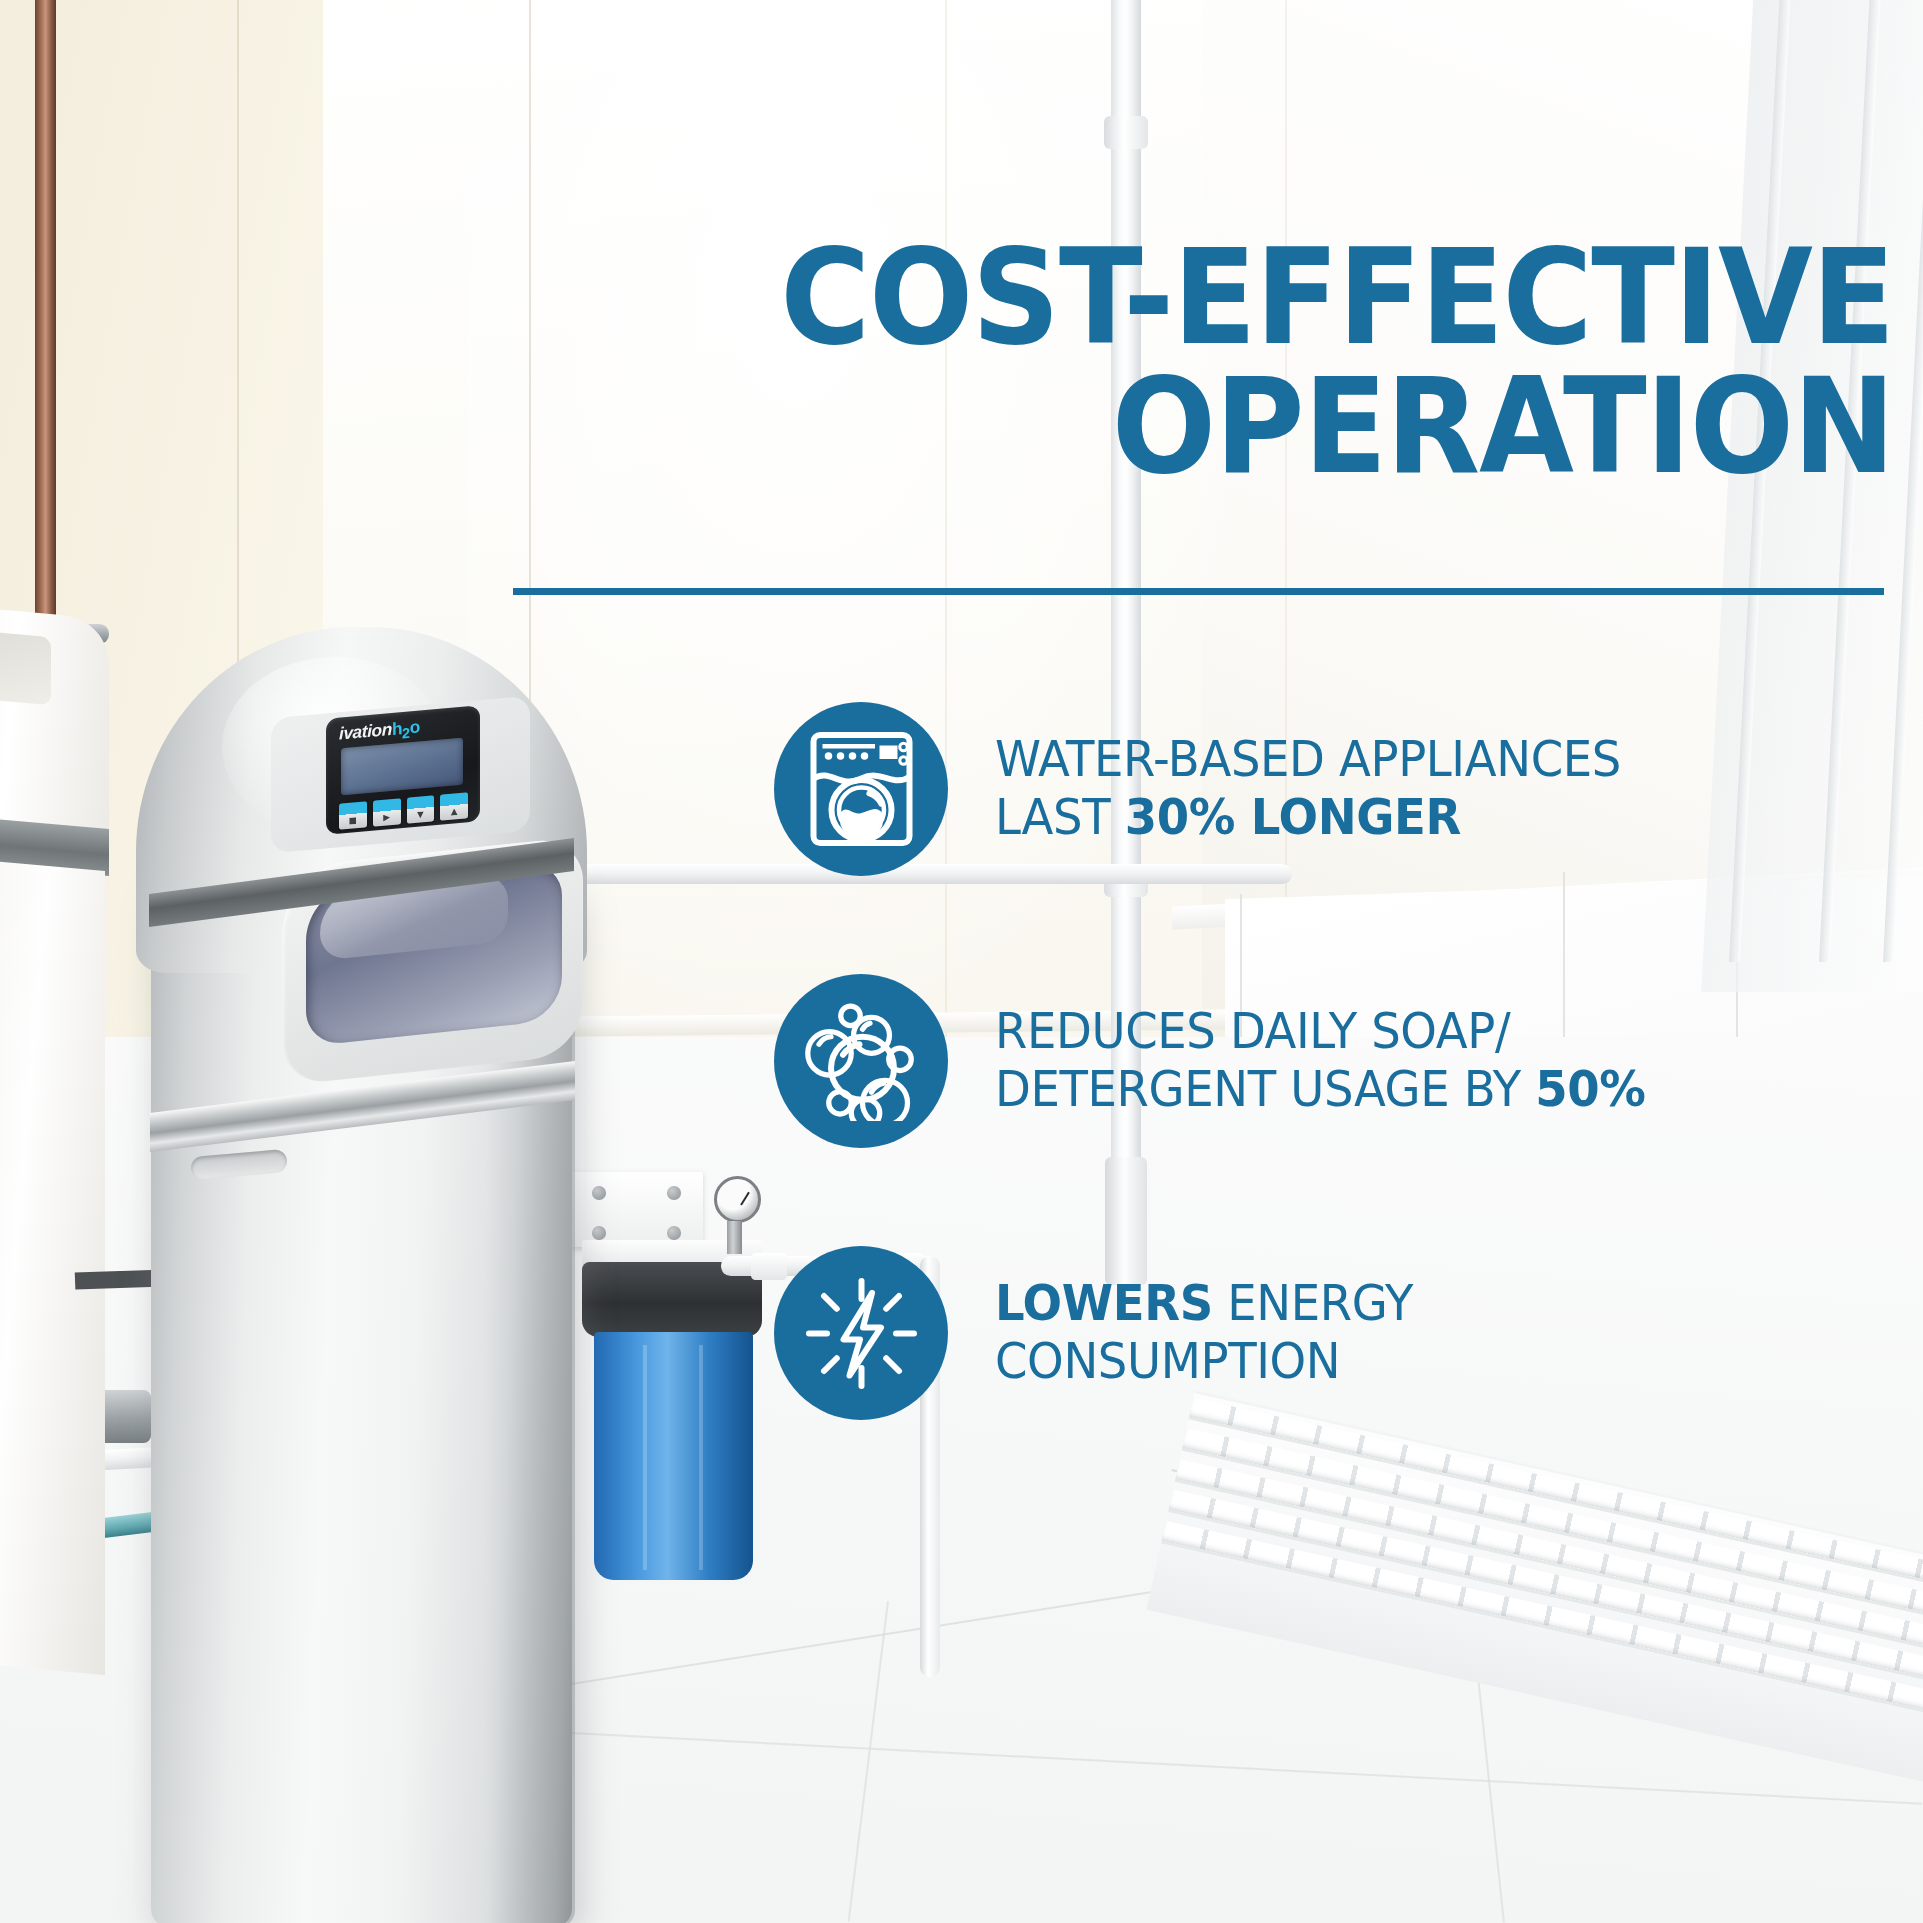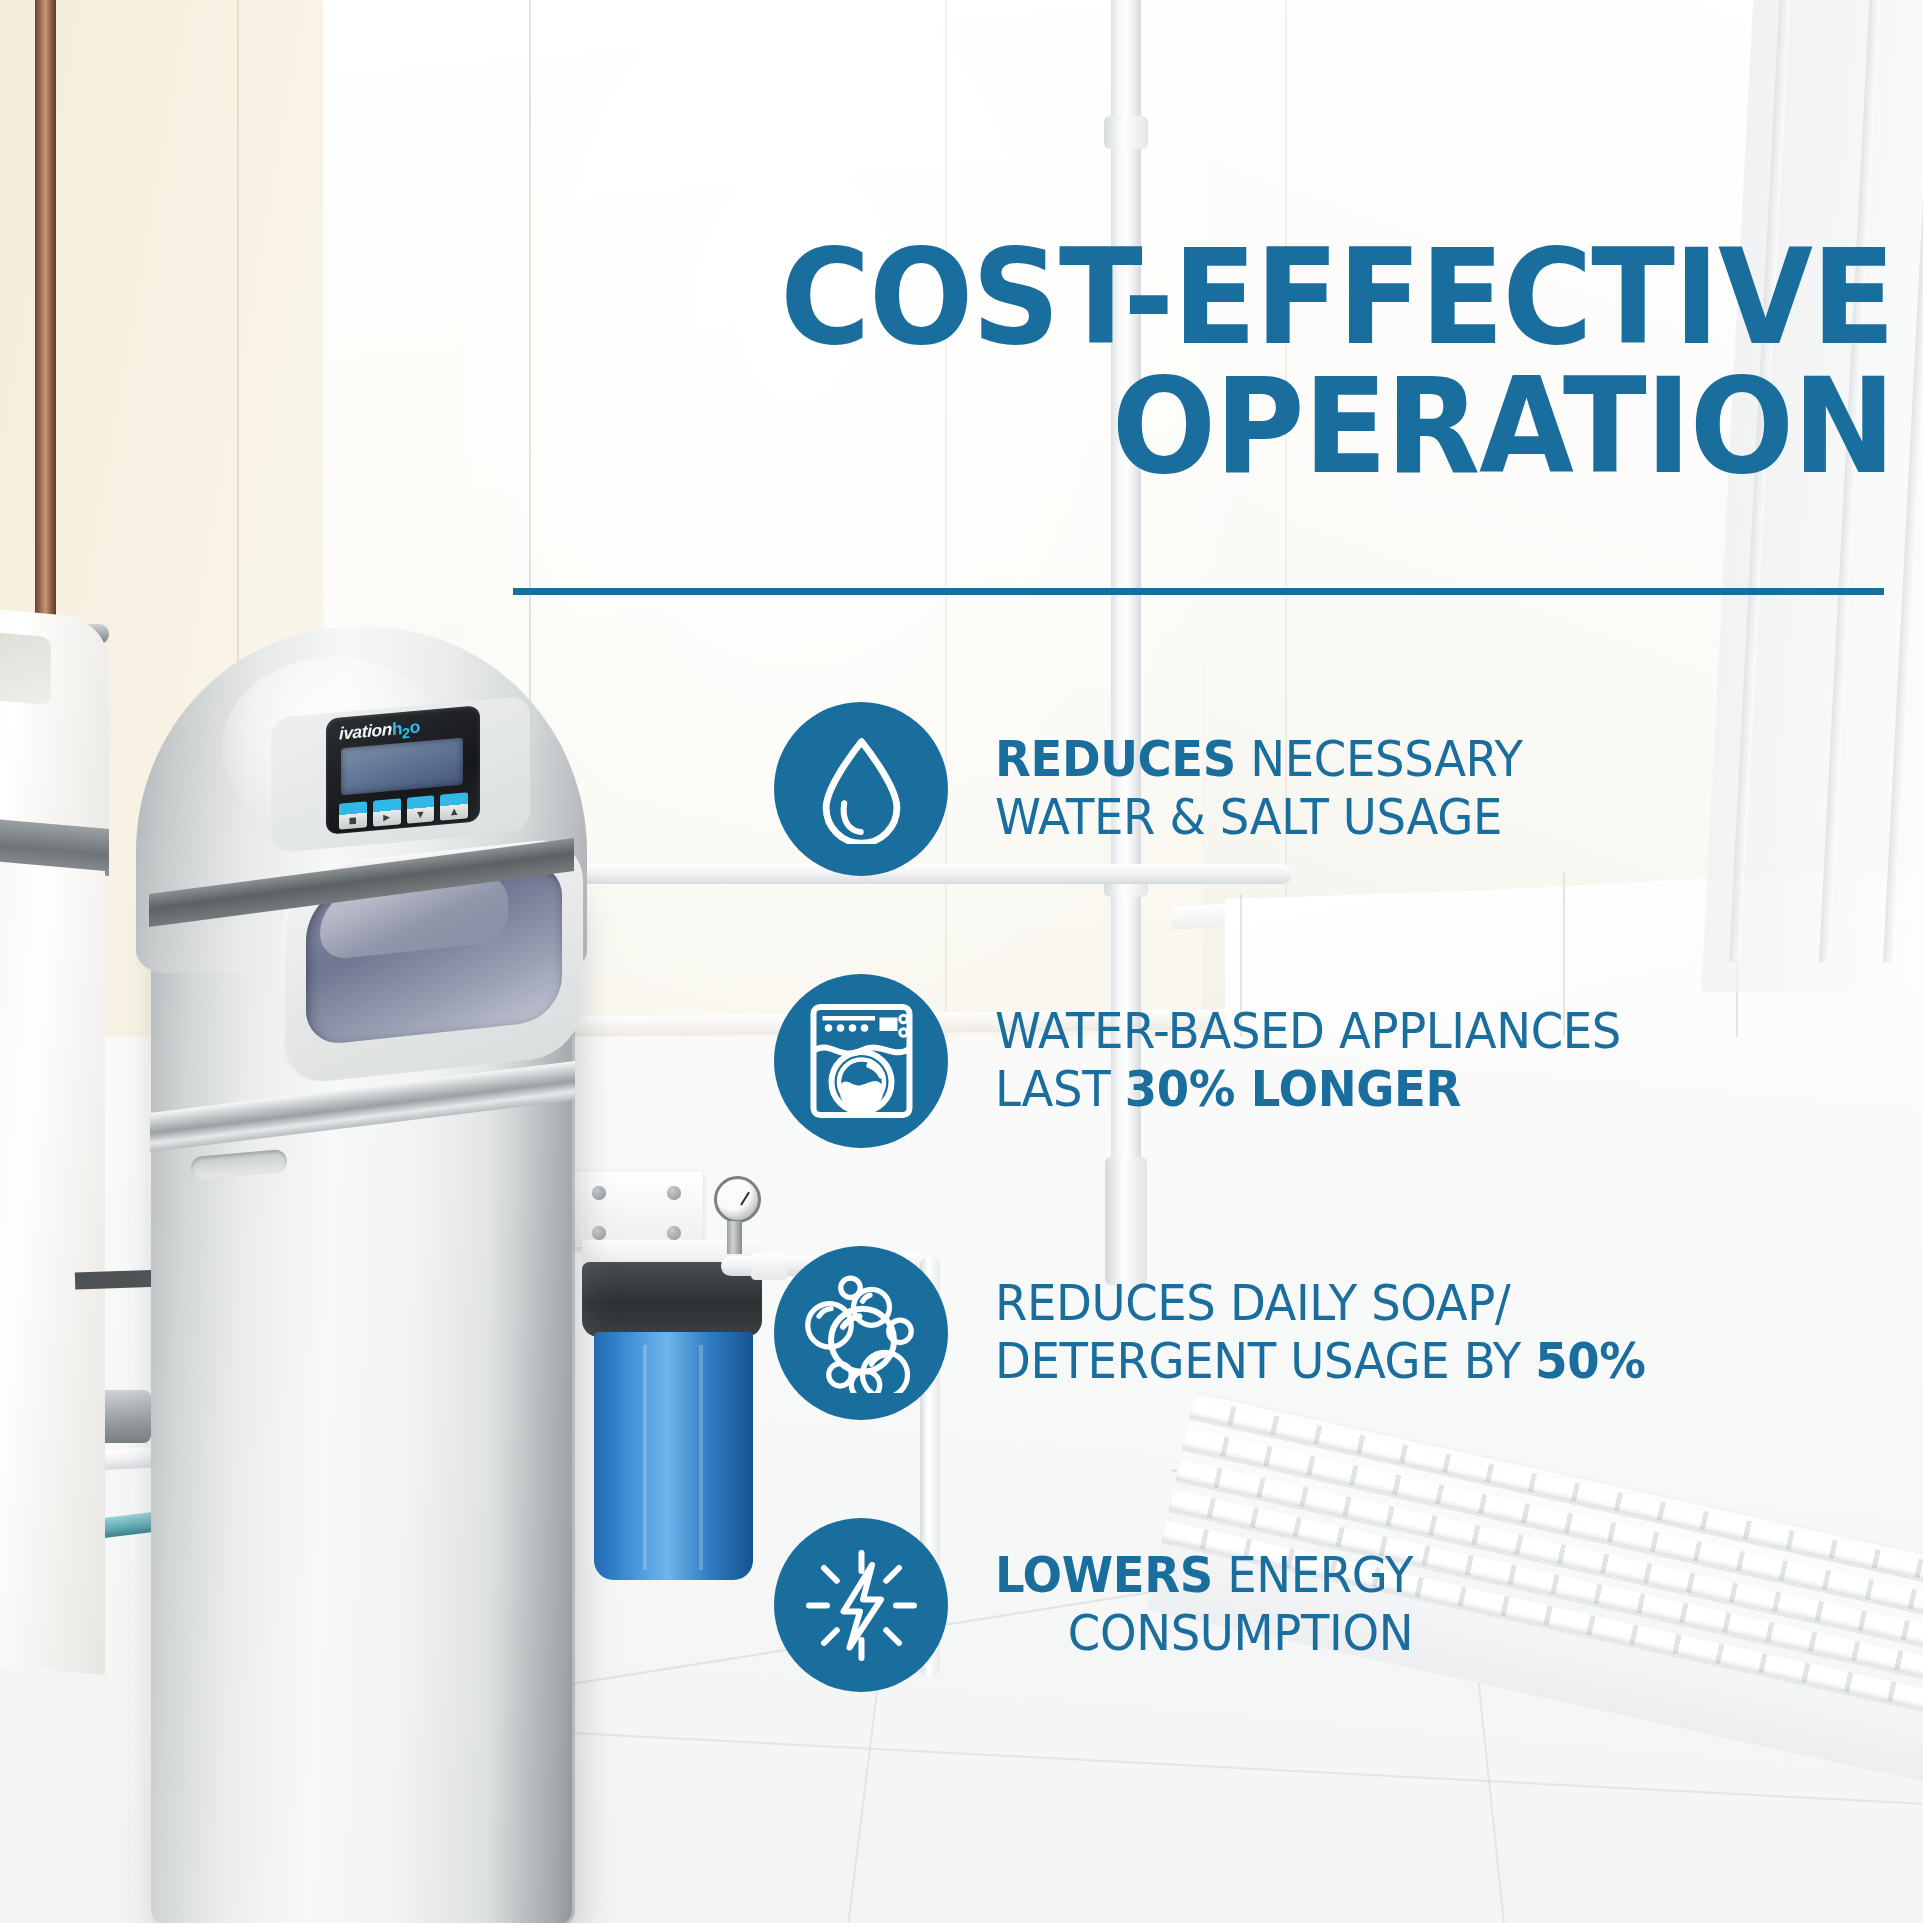--- a/index.html
+++ b/index.html
@@ -391,21 +391,21 @@
   }
 
   .features {
     position: absolute; left: 774px; top: 699px; width: 1142px;
   }
   .feature {
     display: flex; align-items: center;
     height: 180px;
     margin-bottom: 92px;
   }
-  .feature:last-child { margin-bottom: 0; text-align: right; }
+  .feature:last-child { margin-bottom: 0; }
 
   .ficon {
     flex: 0 0 auto;
     width: 174px; height: 174px;
     border-radius: 50%;
     background: #1a6e9e;
     display: flex; align-items: center; justify-content: center;
   }
   .ficon svg { display: block; }
 
@@ -554,32 +554,20 @@
 
     <h1 class="title">
       <span>COST-EFFECTIVE</span>
       <span class="l2">OPERATION</span>
     </h1>
 
     <div class="divider"></div>
 
     <div class="features">
 
-      <div class="feature">
-        <div class="ficon">
-          <svg width="95" height="110" viewBox="0 0 126 146" aria-hidden="true">
-            <path d="M63 10 C63 10 16 68 16 98 a47 47 0 0 0 94 0 C110 68 63 10 63 10 Z" fill="none" stroke="#ffffff" stroke-width="9" stroke-linejoin="round"></path>
-            <path d="M40 92 C36 116 48 129 62 130" fill="none" stroke="#ffffff" stroke-width="8" stroke-linecap="round"></path>
-          </svg>
-        </div>
-        <div class="ftext">
-          <div><b>REDUCES</b><span> NECESSARY</span></div>
-          <div><span>WATER &amp; SALT USAGE</span><b></b></div>
-        </div>
-      </div>
 
       <div class="feature">
         <div class="ficon">
           <svg width="111" height="120" viewBox="0 0 148 160" aria-hidden="true">
             <rect x="10" y="8" width="128" height="144" rx="9" ry="9" fill="none" stroke="#ffffff" stroke-width="8"></rect>
             <path d="M10 66 C32 52 46 80 74 66 C100 53 116 78 138 64" fill="none" stroke="#ffffff" stroke-width="8"></path>
             <circle cx="30" cy="36" r="5" fill="#ffffff"></circle>
             <circle cx="46" cy="36" r="5" fill="#ffffff"></circle>
             <circle cx="62" cy="36" r="5" fill="#ffffff"></circle>
             <circle cx="78" cy="36" r="5" fill="#ffffff"></circle>

